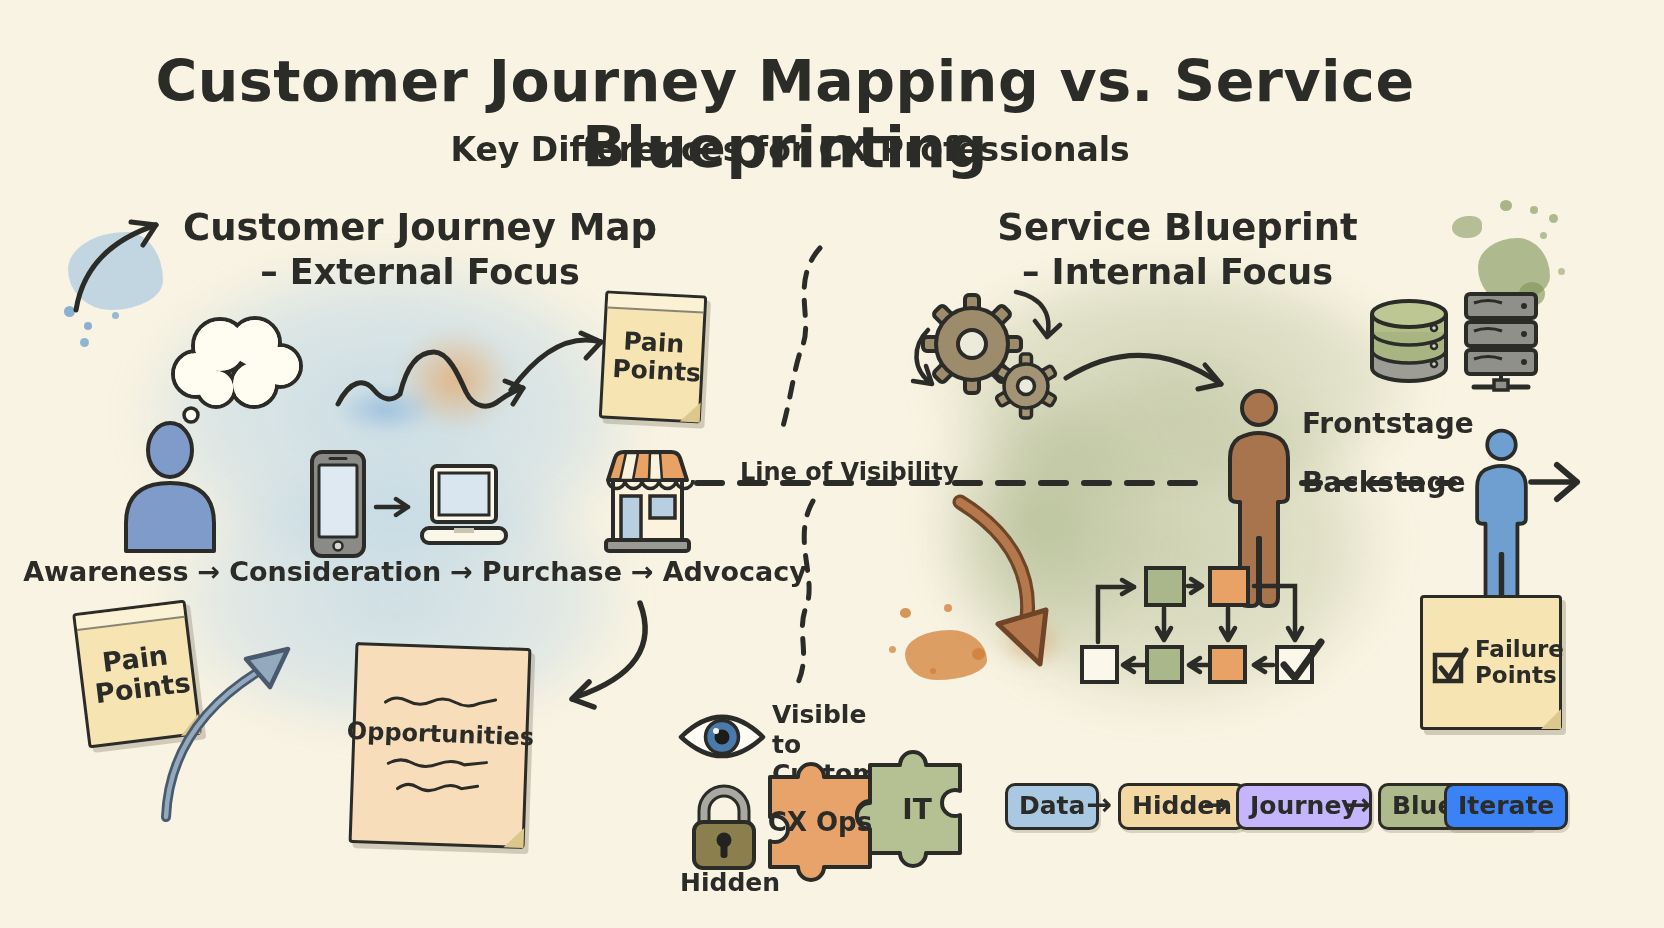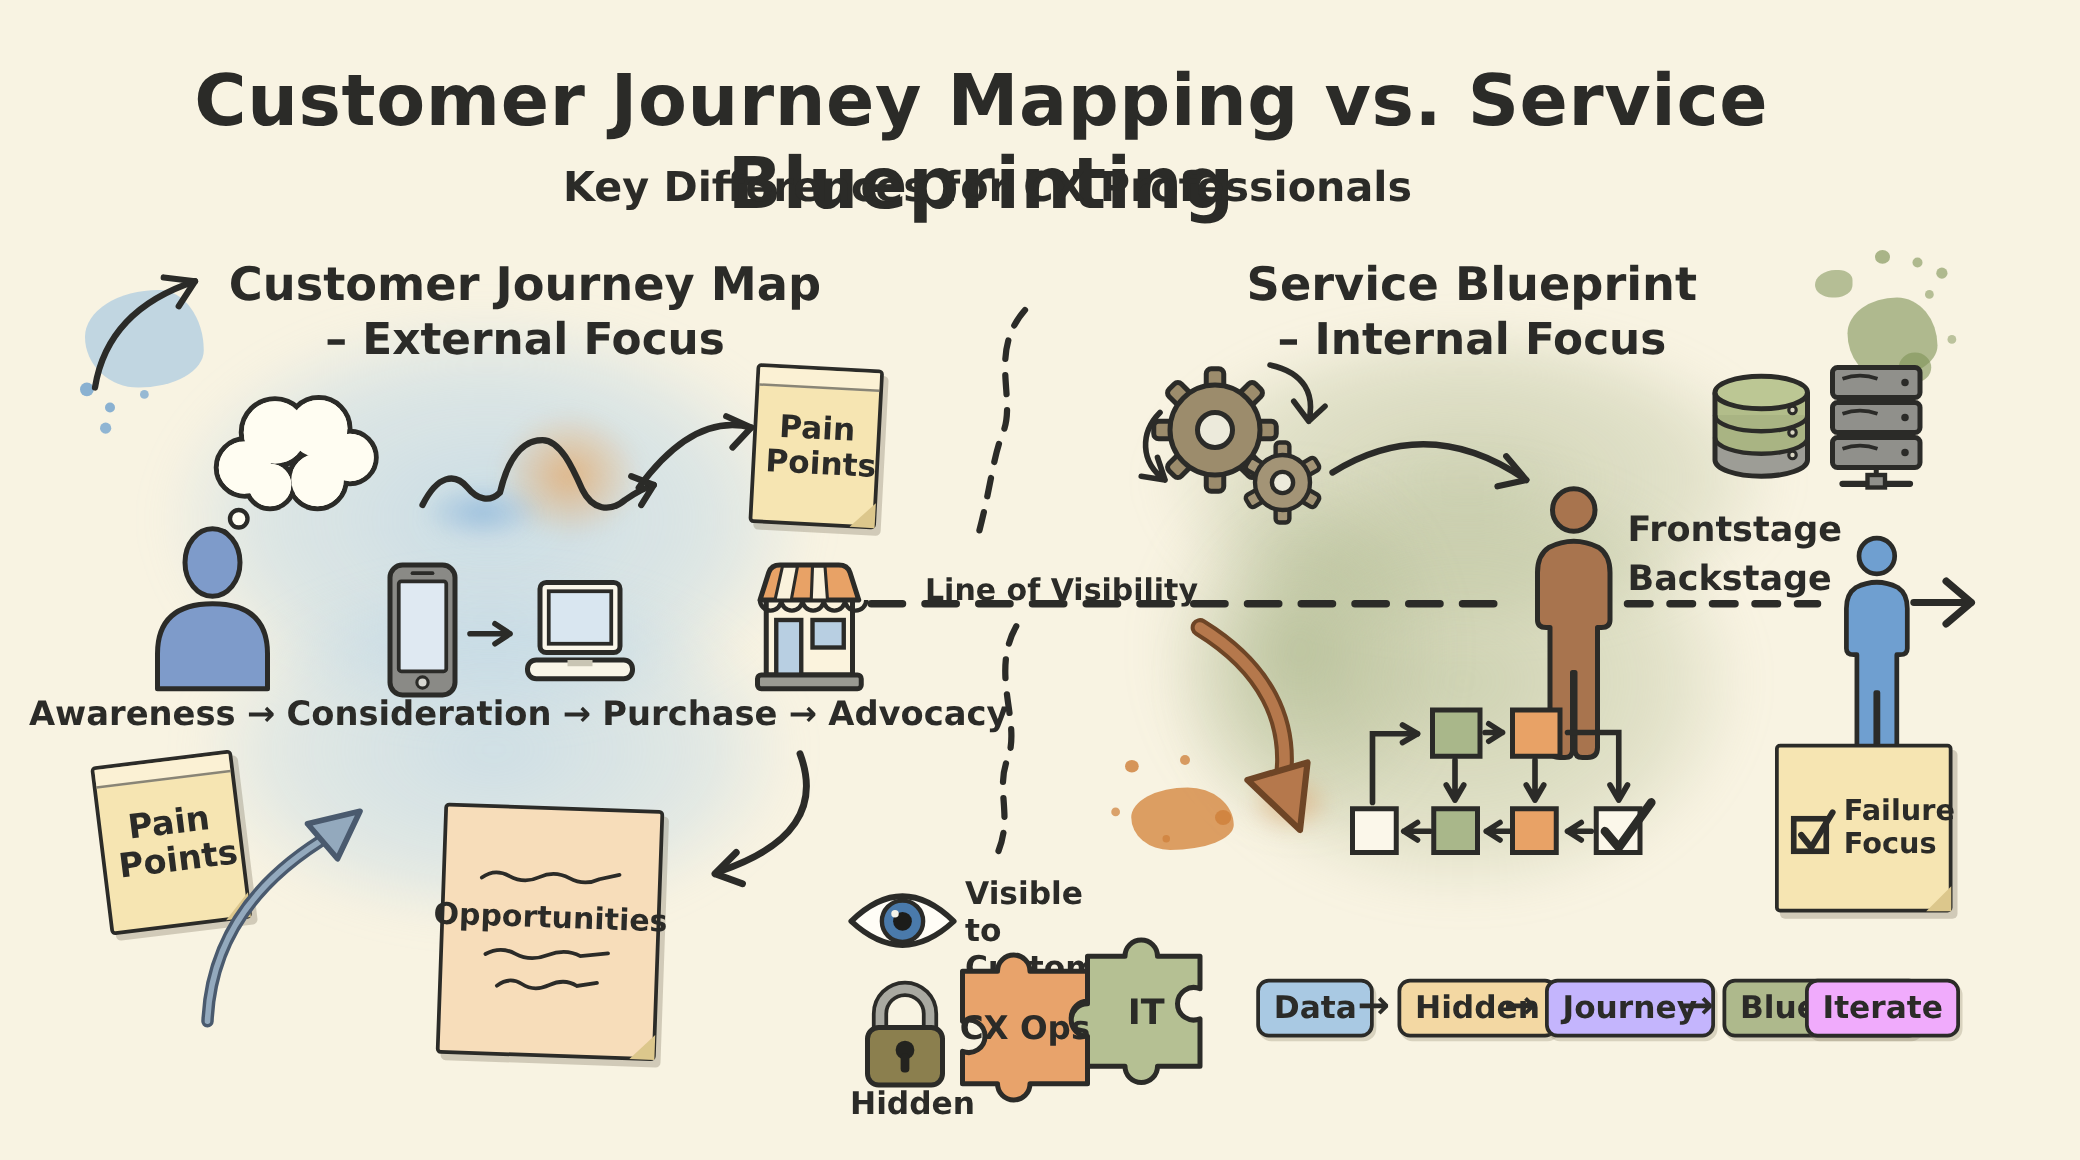--- a/index.html
+++ b/index.html
@@ -256,21 +256,21 @@
     <path d="M8,50 Q85,2 163,56" fill="none" stroke="#2b2b28" stroke-width="5" stroke-linecap="round"></path>
     <path d="M163,56 L147,37 M163,56 L140,61" fill="none" stroke="#2b2b28" stroke-width="5" stroke-linecap="round"></path>
   </svg>
 
   <svg style="left:1212px;top:388px;" width="95" height="225" viewBox="0 0 95 225">
     <circle cx="47" cy="20" r="17" fill="#a8744e" stroke="#2b2b28" stroke-width="4"></circle>
     <path d="M27,50 Q47,40 67,50 Q76,56 76,70 L76,108 Q76,114 69,114 L66,114 L66,210 Q66,218 58,218 L54,218 Q48,218 48,212 L48,150 L46,150 L46,212 Q46,218 40,218 L36,218 Q28,218 28,210 L28,114 L25,114 Q18,114 18,108 L18,70 Q18,56 27,50 Z" fill="#a8744e" stroke="#2b2b28" stroke-width="4" stroke-linejoin="round"></path>
   </svg>
 
   <div class="abs label ink" style="left:1302px;top:407px;width:155px;text-align:center;font-size:28px;">Frontstage</div>
-  <div class="abs label ink" style="left:1302px;top:446px;width:155px;text-align:center;font-size:28px;">Backstage</div>
+  <div class="abs label ink" style="left:1302px;top:466px;width:155px;text-align:center;font-size:28px;">Backstage</div>
 
   <svg style="left:1368px;top:298px;" width="82" height="92" viewBox="0 0 82 92">
     <path d="M4,16 v54 a37,13 0 0 0 74,0 v-54 z" fill="#9d9d96" stroke="none"></path>
     <path d="M4,16 v18 a37,13 0 0 0 74,0 v-18 z" fill="#b2bd8a" stroke="none"></path>
     <path d="M4,34 v18 a37,13 0 0 0 74,0 v-18 z" fill="#a9b483" stroke="none"></path>
     <path d="M4,16 v54 a37,13 0 0 0 74,0 v-54" fill="none" stroke="#2b2b28" stroke-width="4"></path>
     <path d="M4,34 a37,13 0 0 0 74,0 M4,52 a37,13 0 0 0 74,0" fill="none" stroke="#2b2b28" stroke-width="3.5"></path>
     <ellipse cx="41" cy="16" rx="37" ry="13" fill="#bcc794" stroke="#2b2b28" stroke-width="4"></ellipse>
     <circle cx="66" cy="30" r="3" fill="#d8d5c2" stroke="#2b2b28" stroke-width="2.5"></circle>
     <circle cx="66" cy="48" r="3" fill="#d8d5c2" stroke="#2b2b28" stroke-width="2.5"></circle>
@@ -325,21 +325,21 @@
     <rect x="142" y="97" width="35" height="35" fill="#e8a266" stroke="#2b2b28" stroke-width="4" style="fill: rgb(232, 162, 102);"></rect>
     <rect x="209" y="97" width="35" height="35" fill="#fbf7ea" stroke="#2b2b28" stroke-width="4" style="fill: rgb(251, 247, 234);"></rect>
     <path d="M216,115 l11,13 l26,-36" fill="none" stroke="#2b2b28" stroke-width="7" stroke-linecap="round" stroke-linejoin="round"></path>
   </svg>
 
   <div class="note" style="left:1420px;top:595px;width:142px;height:135px;font-size:23px;line-height:1.12;flex-direction:row;gap:6px;padding:0 6px;box-sizing:border-box;">
     <svg style="position:static;flex:none;" width="38" height="44" viewBox="0 0 38 44">
       <rect x="4" y="14" width="26" height="26" fill="none" stroke="#2b2b28" stroke-width="4.5"></rect>
       <path d="M10,27 l8,10 l17,-28" fill="none" stroke="#2b2b28" stroke-width="5" stroke-linecap="round" stroke-linejoin="round"></path>
     </svg>
-    <div style="width:76px;text-align:left;">Failure Focus</div>
+    <div style="width:76px;text-align:left;">Failure Points</div>
     <div class="fold"></div>
   </div>
 
   <svg style="left:676px;top:706px;" width="92" height="62" viewBox="0 0 92 62">
     <path d="M5,31 Q46,-9 87,31 Q46,69 5,31 Z" fill="#fffdf6" stroke="#2b2b28" stroke-width="4.5" stroke-linejoin="round"></path>
     <circle cx="46" cy="31" r="16.5" fill="#4a7aab" stroke="#2b2b28" stroke-width="3.5"></circle>
     <circle cx="46" cy="31" r="7.5" fill="#1c1c1a"></circle>
     <circle cx="40" cy="25" r="3" fill="#f4f2e8"></circle>
   </svg>
   <div class="abs label ink" style="left:772px;top:700px;width:122px;font-size:25px;line-height:1.18;">Visible to Customer</div>
@@ -361,15 +361,15 @@
   </svg>
 
   <div class="flow-box" style="left: 1005px; background-color: rgb(169, 201, 227);">Data</div>
   <div class="flow-arrow ink" style="left:1086px;">→</div>
   <div class="flow-box" style="left: 1118px; background-color: rgb(243, 216, 163);">Hidden</div>
   <div class="flow-arrow ink" style="left:1203px;">→</div>
   <div class="flow-box" style="left: 1236px; background-color: #c4b5fd;">Journey</div>
   <div class="flow-arrow ink" style="left:1345px;">→</div>
   <div class="flow-box" style="left: 1378px; background-color: rgb(174, 185, 140);">Blueprint</div>
   <div class="flow-arrow ink" style="left:1478px;">→</div>
-  <div class="flow-box" style="left: 1444px; background-color: #f0abfc;">Iterate</div>
+  <div class="flow-box" style="left: 1444px; background-color: #3b82f6;">Iterate</div>
 
 </div>
 
 </body></html>

